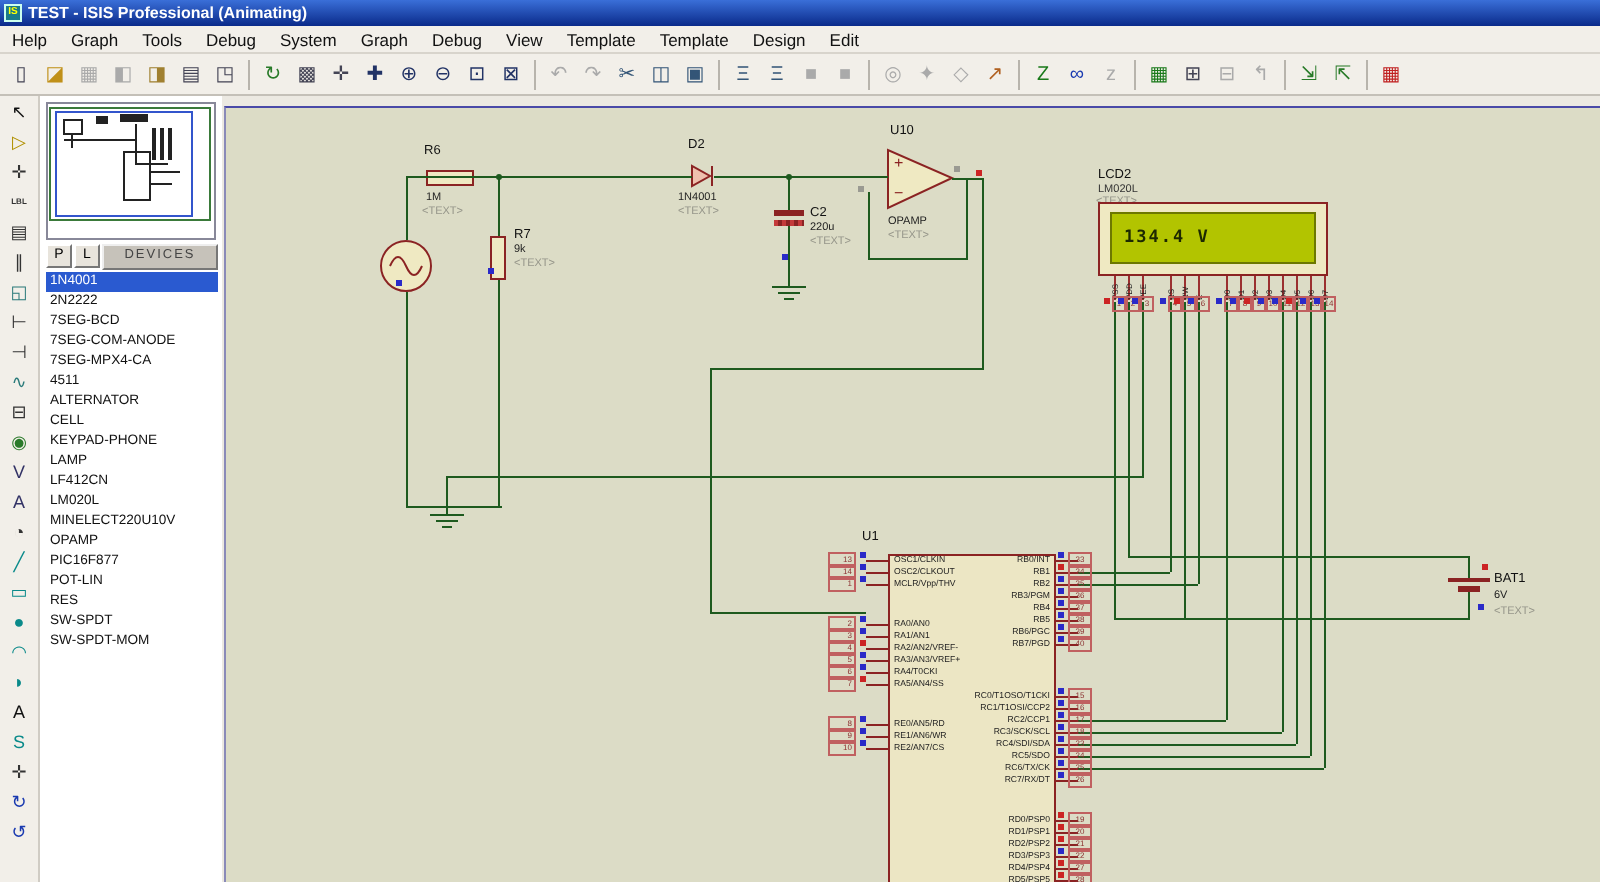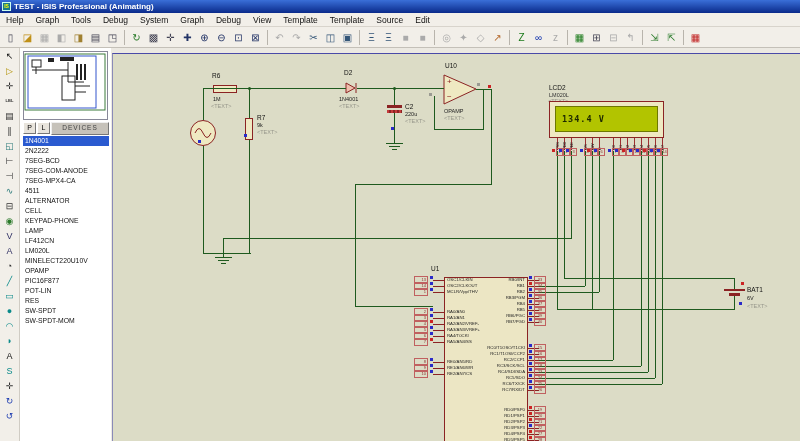--- a/index.html
+++ b/index.html
@@ -58,21 +58,21 @@
     <span class="menu-item">Help</span>
     <span class="menu-item">Graph</span>
     <span class="menu-item">Tools</span>
     <span class="menu-item">Debug</span>
     <span class="menu-item">System</span>
     <span class="menu-item">Graph</span>
     <span class="menu-item">Debug</span>
     <span class="menu-item">View</span>
     <span class="menu-item">Template</span>
     <span class="menu-item">Template</span>
-    <span class="menu-item">Source</span>
+    <span class="menu-item">Design</span>
     <span class="menu-item">Edit</span>
   </div>
 <div class="toolbar" id="toolbar">
     <div class="tbtn" title="new-design" style="color: rgb(68, 68, 85);">▯</div>
     <div class="tbtn" title="open-design" style="color: rgb(192, 144, 24);">◪</div>
     <div class="tbtn dim" title="save-design" style="color: rgb(68, 68, 85);">▦</div>
     <div class="tbtn dim" title="import-section" style="color: rgb(68, 68, 85);">◧</div>
     <div class="tbtn" title="export-section" style="color: rgb(160, 128, 48);">◨</div>
     <div class="tbtn" title="print" style="color: rgb(68, 68, 85);">▤</div>
     <div class="tbtn" title="mark-output-area" style="color: rgb(68, 68, 85);">◳</div>

